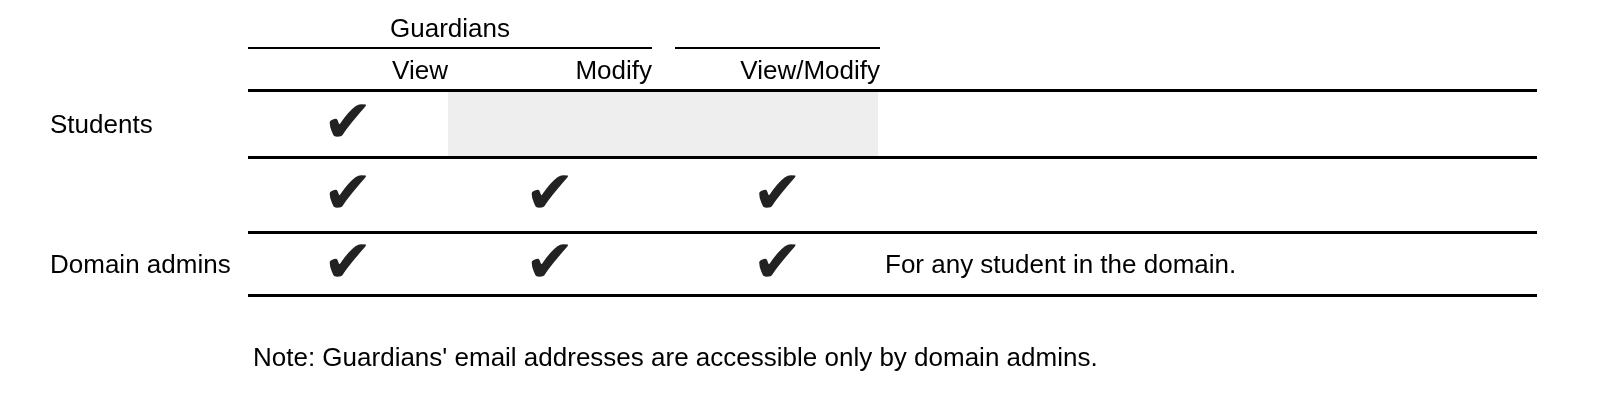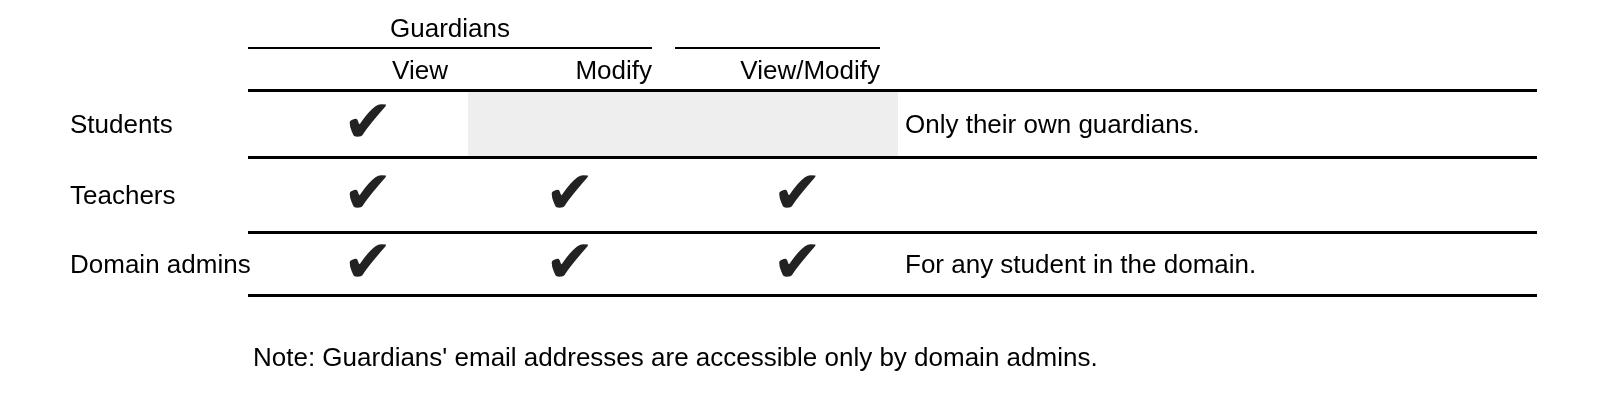--- a/index.html
+++ b/index.html
@@ -30,21 +30,21 @@
   .col-header.viewmodify { left: 675px; width: 205px; }
 
   
   .rule { left: 248px; width: 1289px; height: 3px; background: #000000; }
   .rule.r1 { top: 89px; }
   .rule.r2 { top: 156px; }
   .rule.r3 { top: 231px; }
   .rule.r4 { top: 294px; }
 
   
-  .row { left: 0; width: 1277px; margin-left: 20px; }
+  .row { left: 0; width: 1277px; }
   .row.students { top: 92px; height: 64px; }
   .row.teachers { top: 159px; height: 72px; }
   .row.domainadmin { top: 234px; height: 60px; }
 
   .cell { position: absolute; top: 0; height: 100%; display: flex; align-items: center; }
   .cell.label { left: 50px; width: 195px; justify-content: flex-start; }
   .cell.view { left: 248px; width: 200px; justify-content: center; }
   .cell.modify { left: 448px; width: 204px; justify-content: center; }
   .cell.viewmodify { left: 675px; width: 205px; justify-content: center; }
   .cell.note { left: 885px; width: 680px; justify-content: flex-start; line-height: 31px; }
@@ -78,27 +78,25 @@
   <div class="abs col-header viewmodify">View/Modify</div>
 
   <div class="abs rule r1"></div>
 
   <div class="abs row students">
     <div class="shaded-cell"></div>
     <div class="cell label">Students</div>
     <div class="cell view">
       <span class="check">✔</span>
     </div>
-    <div class="cell note">Only their own guardians.</div>
   </div>
 
   <div class="abs rule r2"></div>
 
   <div class="abs row teachers">
-    <div class="cell label">Teachers</div>
     <div class="cell view">
       <span class="check">✔</span>
     </div>
     <div class="cell modify">
       <span class="check">✔</span>
     </div>
     <div class="cell viewmodify">
       <span class="check">✔</span>
     </div>
   </div>

